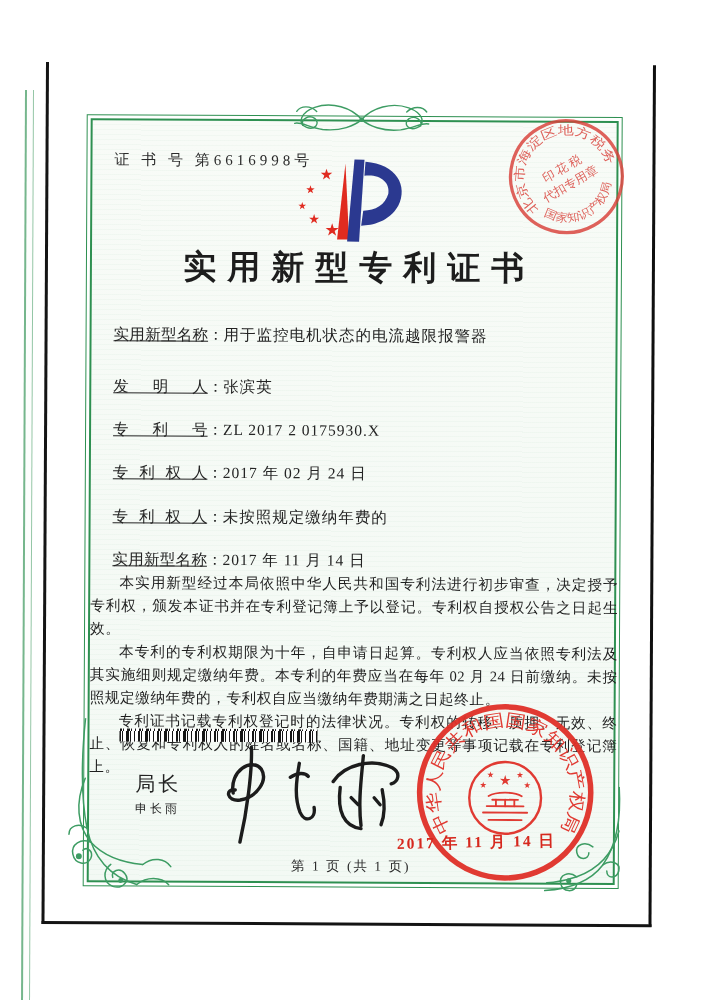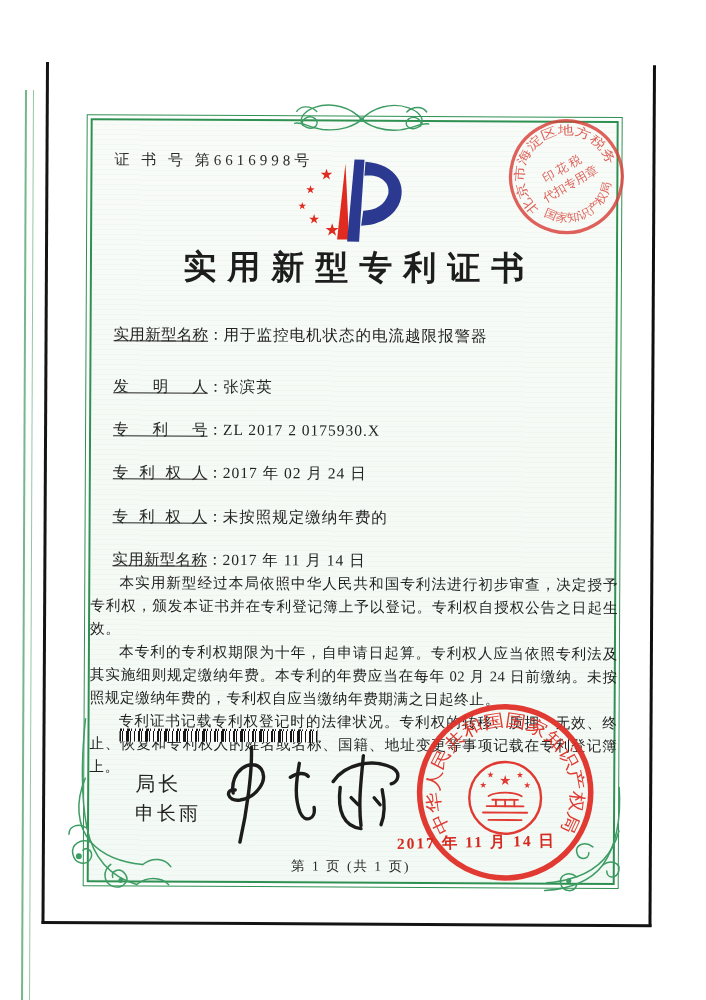--- a/index.html
+++ b/index.html
@@ -41,21 +41,21 @@
     text-align:justify;letter-spacing:.6px;color:#1f1f1f;}
   .paras p{margin:0;text-indent:2em;}
   .barcode{
     position:absolute;left:74px;top:666px;width:198px;height:13px;
     background:repeating-linear-gradient(90deg,
       #161616 0 2px, #fff 2px 3px, #161616 3px 4px, #fff 4px 7px,
       #161616 7px 10px, #fff 10px 11px, #161616 11px 12px, #fff 12px 15px,
       #161616 15px 16px, #fff 16px 19px);
   }
   .signer-title{position:absolute;left:90px;top:708px;font-size:20px;letter-spacing:3px;}
-  .signer-name{position:absolute;left:90px;top:738px;font-size:19px;letter-spacing:3px;}
+  .signer-name{position:absolute;left:90px;top:738px;font-size:12px;letter-spacing:3px;}
   .signature{position:absolute;left:150px;top:676px;}
   .seal{position:absolute;left:368px;top:636px;opacity:.95;}
   .seal-date{
     position:absolute;left:352px;top:768px;font-size:15.5px;font-weight:bold;color:#d6281e;
     letter-spacing:2px;transform:rotate(-1.5deg);white-space:nowrap;
   }
   .footer{position:absolute;left:38px;top:794px;width:536px;text-align:center;font-size:13.5px;letter-spacing:2px;color:#2a2a2a;}
   .tax-stamp{position:absolute;left:452px;top:46px;transform:rotate(-30deg);opacity:.82;}
   svg text{font-family:"Liberation Serif","DejaVu Serif",serif;}
 </style>

